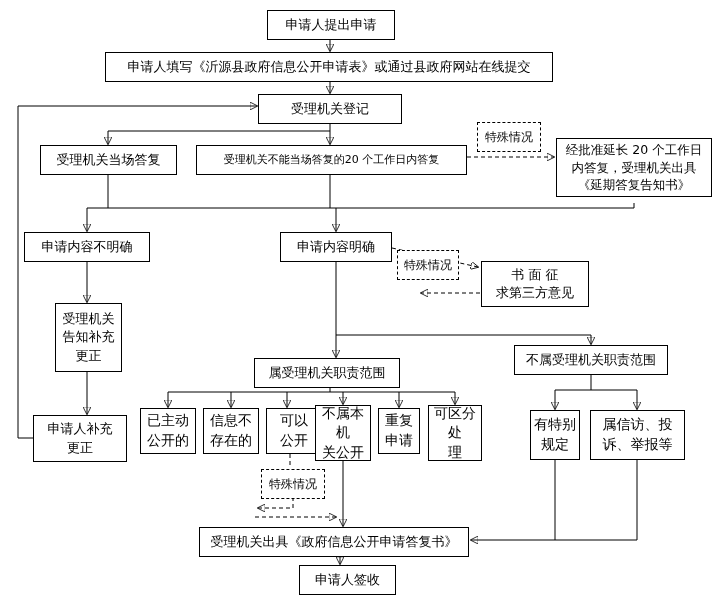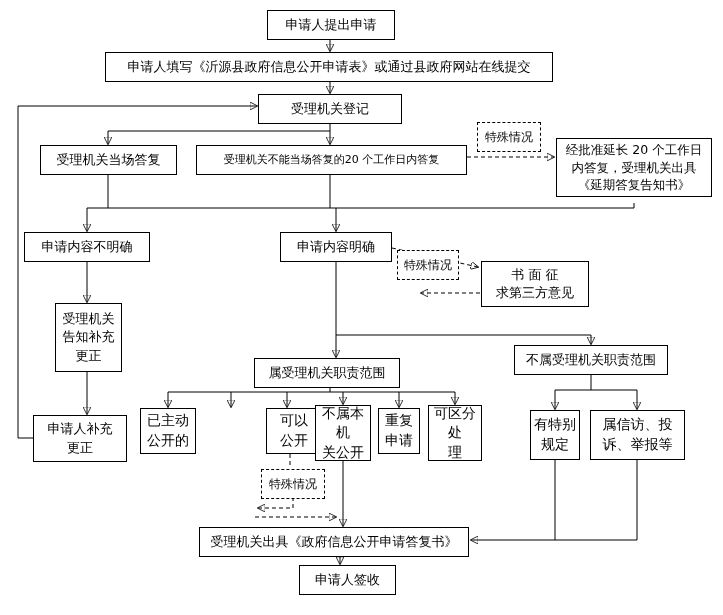--- a/index.html
+++ b/index.html
@@ -110,20 +110,22 @@
   <div class="node" style="left:33px;top:415px;width:94px;height:47px">申请人补充
 更正</div>
 
   <div class="node" style="left:254px;top:358px;width:146px;height:23px">属受理机关职责范围</div>
 
   <div class="node" style="left:514px;top:345px;width:154px;height:24px">不属受理机关职责范围</div>
 
   <div class="node sm" style="left:140px;top:408px;width:56px;height:46px">已主动
 公开的</div>
 
+  <div class="node sm" style="left:203px;top:408px;width:56px;height:46px">信息不
+存在的</div>
 
   <div class="node sm" style="left:266px;top:408px;width:56px;height:46px">可以
 公开</div>
 
   <div class="node sm" style="left:315px;top:405px;width:56px;height:56px">不属本机
 关公开</div>
 
   <div class="node sm" style="left:378px;top:408px;width:42px;height:46px">重复
 申请</div>
 

